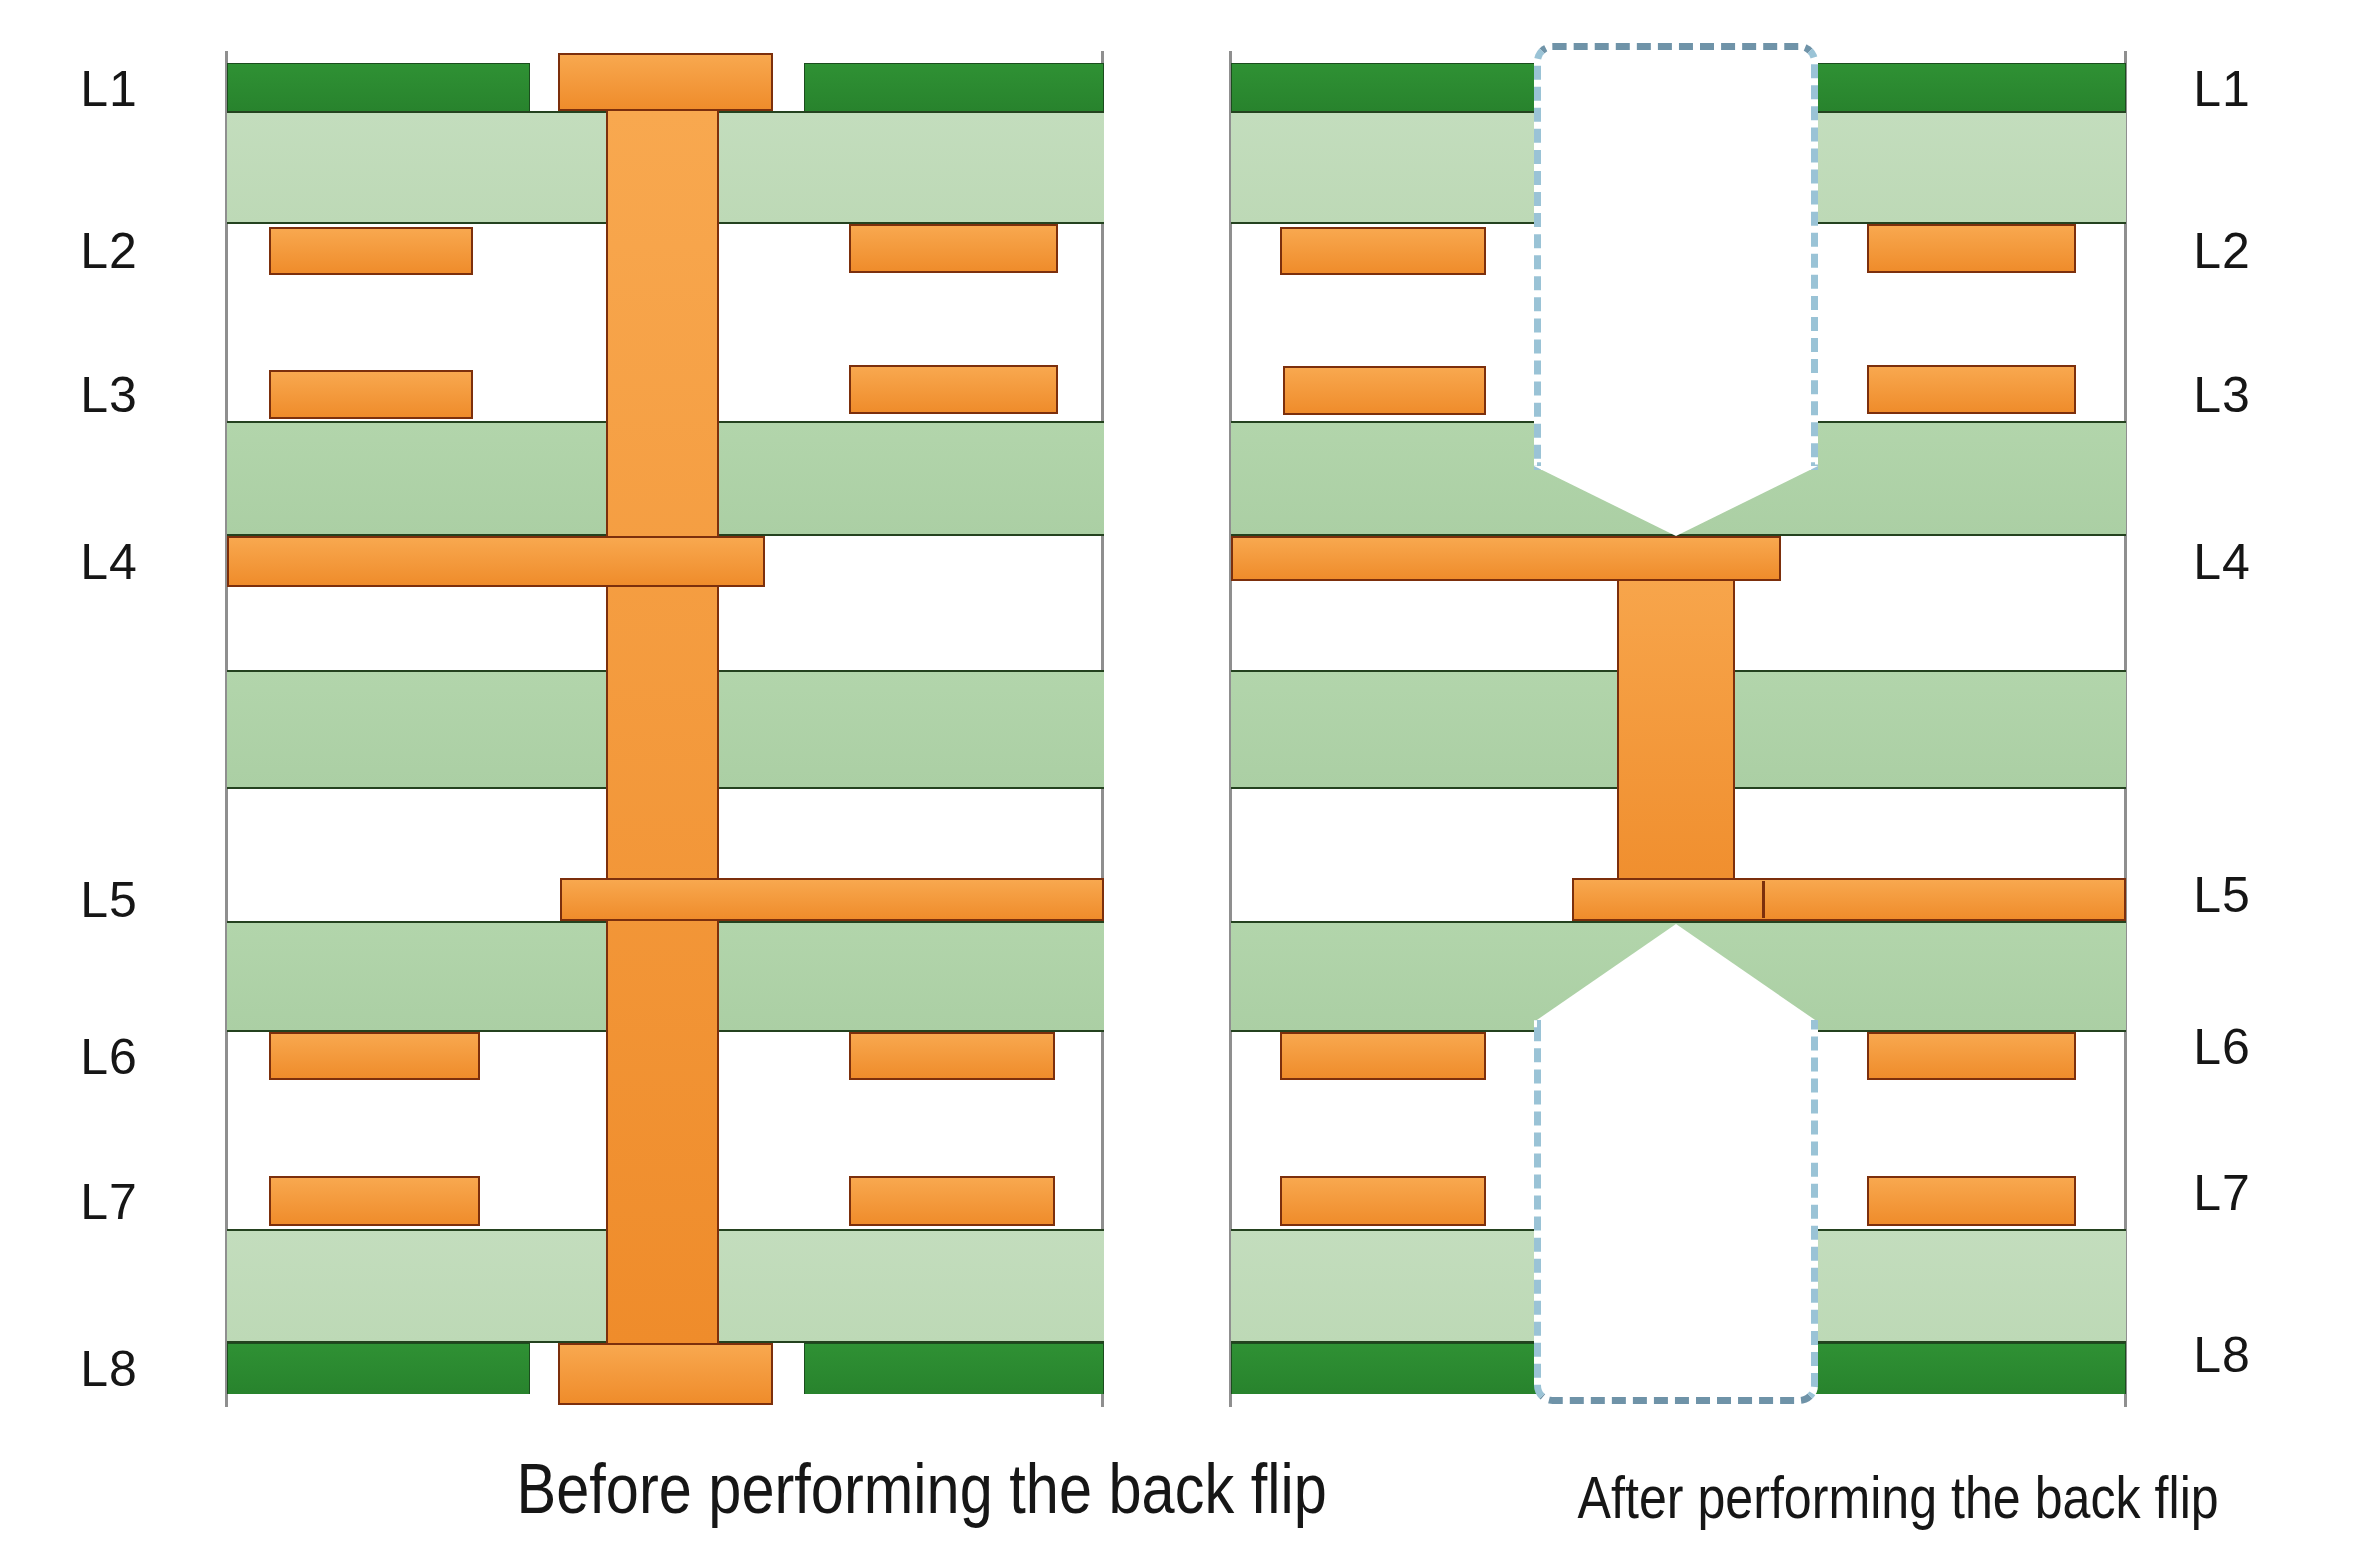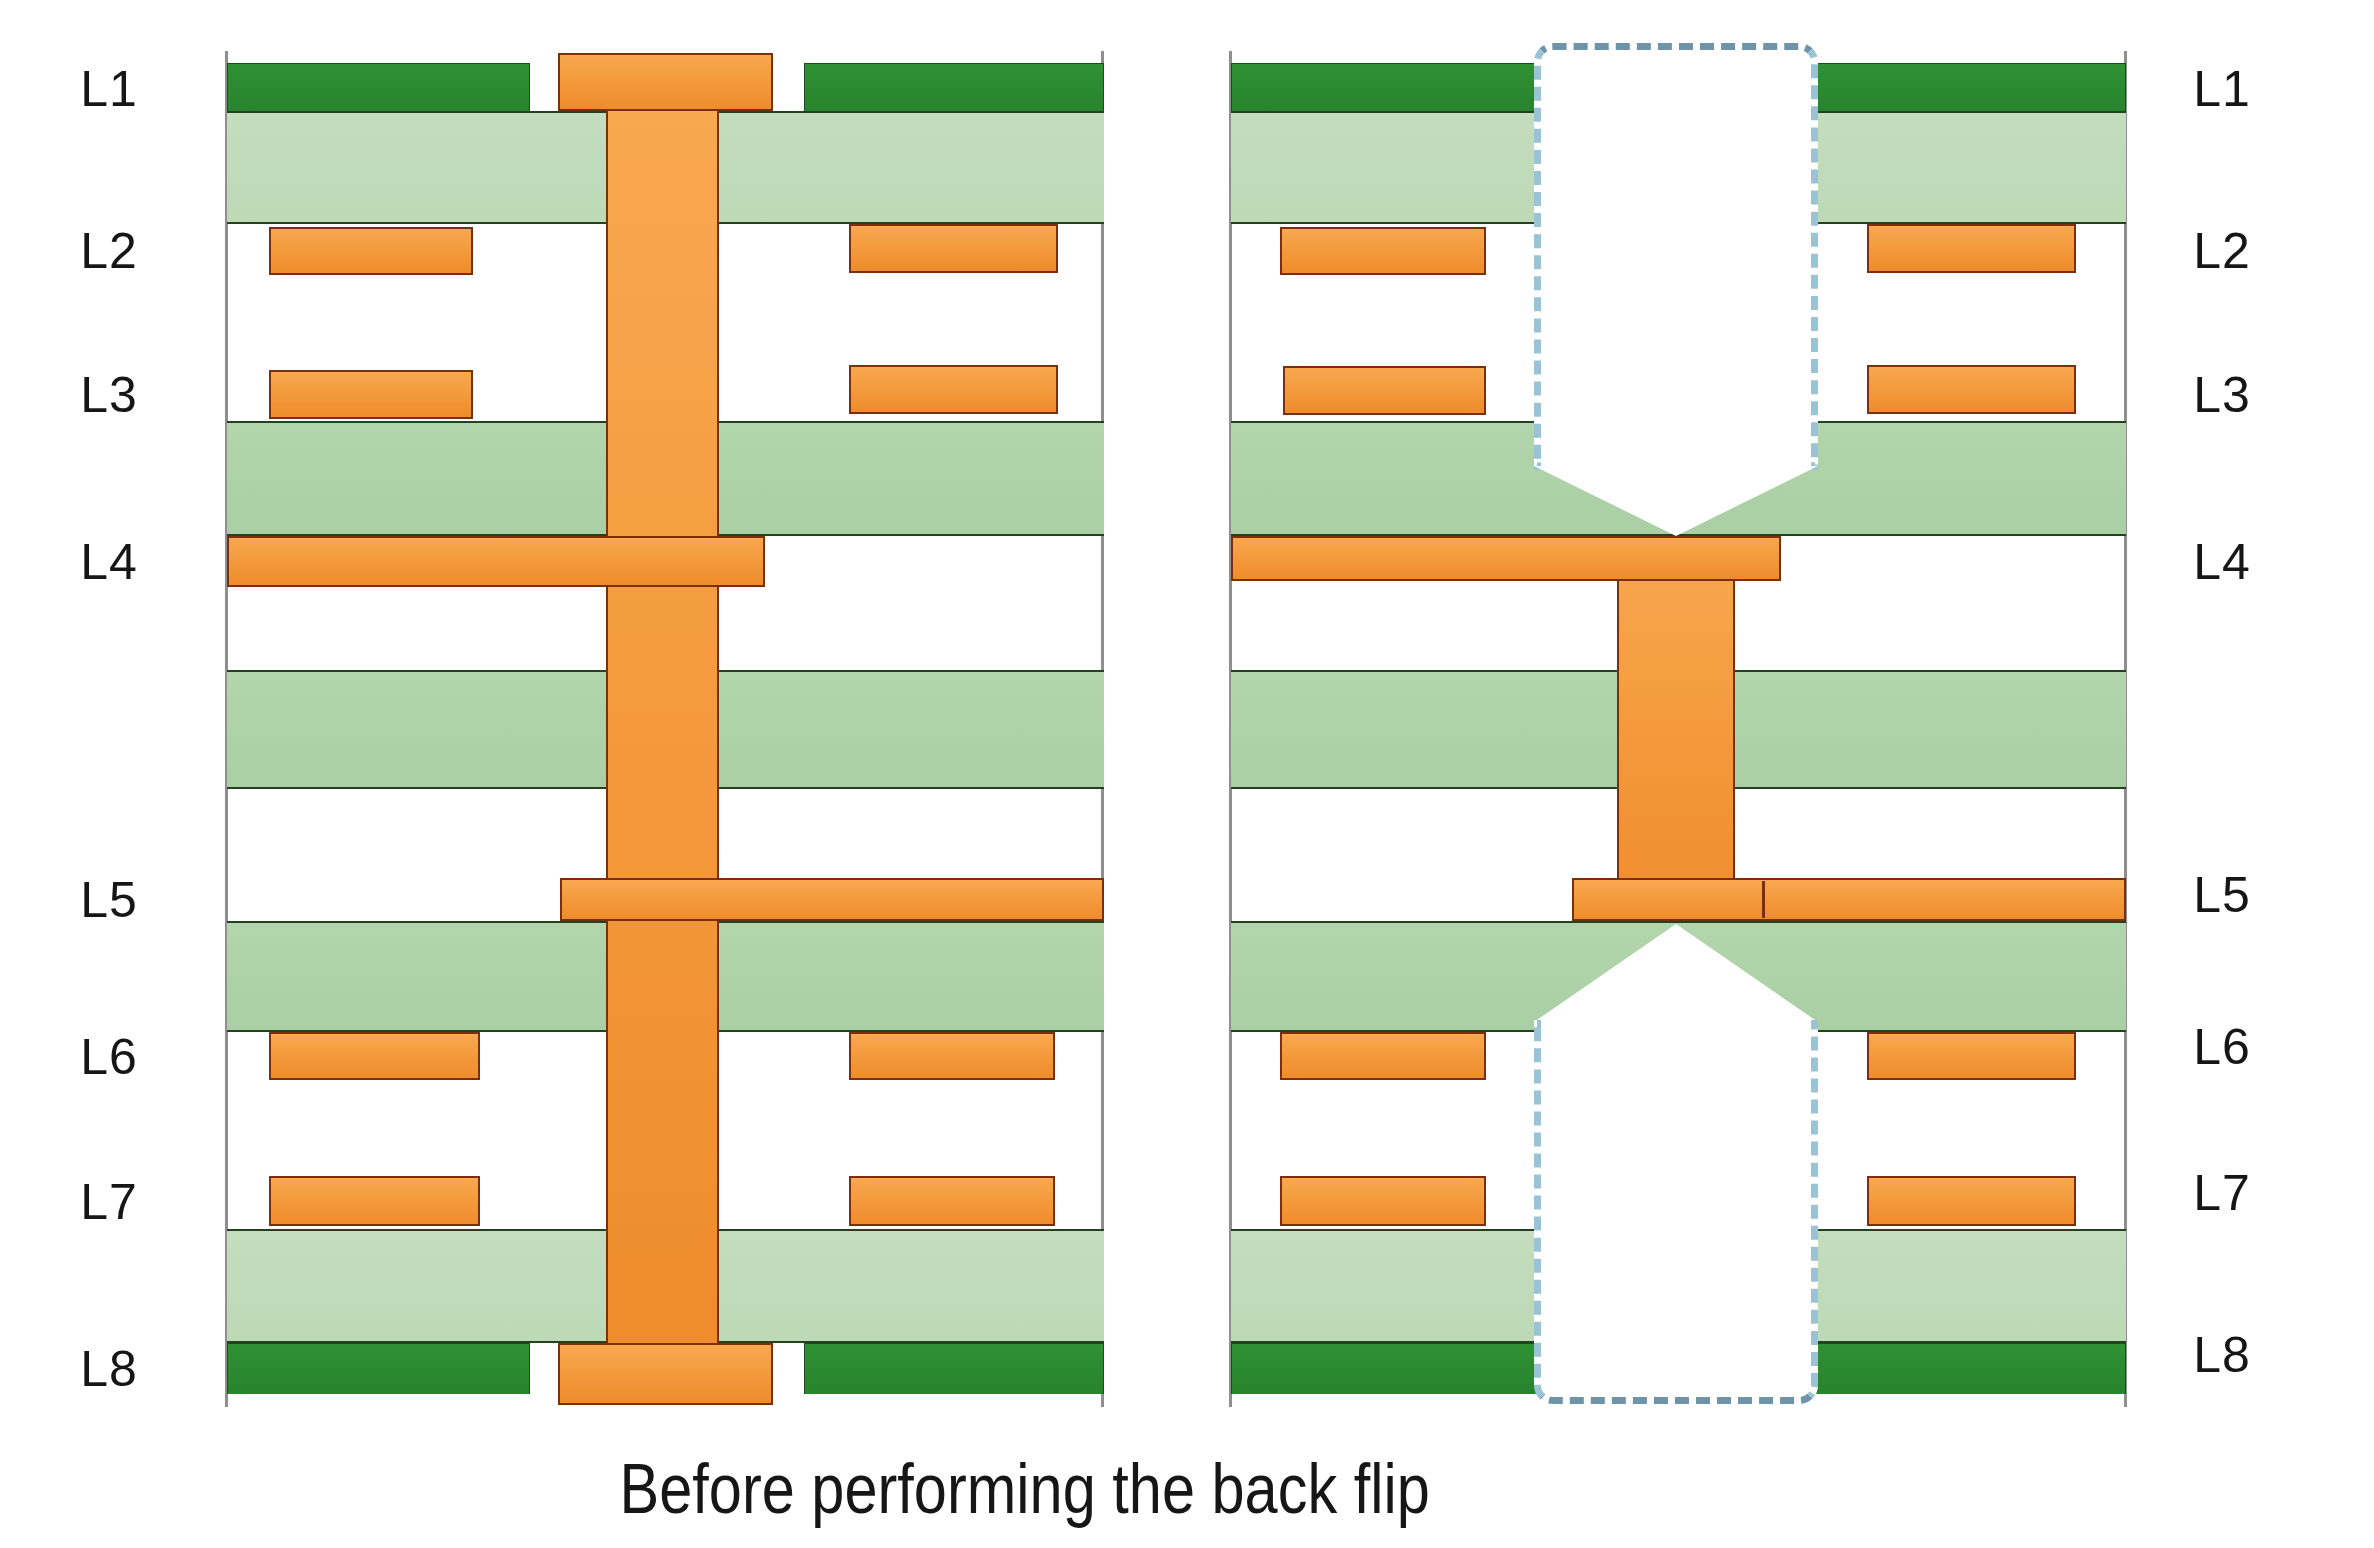--- a/index.html
+++ b/index.html
@@ -42,21 +42,21 @@
     border-right:7.4px dashed var(--drill-dash-blue);
     border-radius:0 0 18.6px 18.6px;
   }
   .taper-down{clip-path:polygon(0 0,100% 0,50% 100%);background:var(--background);}
   .taper-up{clip-path:polygon(50% 0,100% 100%,0 100%);background:var(--background);}
   .layer-label{
     color:var(--text-color);font-size:50px;line-height:54px;text-align:center;
     letter-spacing:0.9px;
   }
   .caption{
-    color:var(--text-color);text-align:center;white-space:nowrap;
+    color:var(--text-color);white-space:nowrap;
   }
   .caption .inner{display:inline-block;transform:scaleX(0.85);transform-origin:center;}
   .caption-before{font-size:70px;}
   .caption-after{font-size:59px;}
   .step-line{background:var(--copper-border);width:2.8px;}
 </style>
 </head>
 <body>
 
 <div class="canvas">
@@ -143,15 +143,18 @@
   <div class="abs layer-label" style="left:2171px;top:368px;width:102px;">L3</div>
   <div class="abs layer-label" style="left:2171px;top:535px;width:102px;">L4</div>
   <div class="abs layer-label" style="left:2171px;top:868px;width:102px;">L5</div>
   <div class="abs layer-label" style="left:2171px;top:1020px;width:102px;">L6</div>
   <div class="abs layer-label" style="left:2171px;top:1166px;width:102px;">L7</div>
   <div class="abs layer-label" style="left:2171px;top:1328px;width:102px;">L8</div>
 
   <div class="abs caption caption-before" style="left:445px;top:1449px;width:1159px;">
     <span class="inner">Before performing the back flip</span>
   </div>
+  <div class="abs caption caption-after" style="left:1521px;top:1464px;width:835px;">
+    <span class="inner">After performing the back flip</span>
+  </div>
 
 </div>
 
 
 </body></html>

